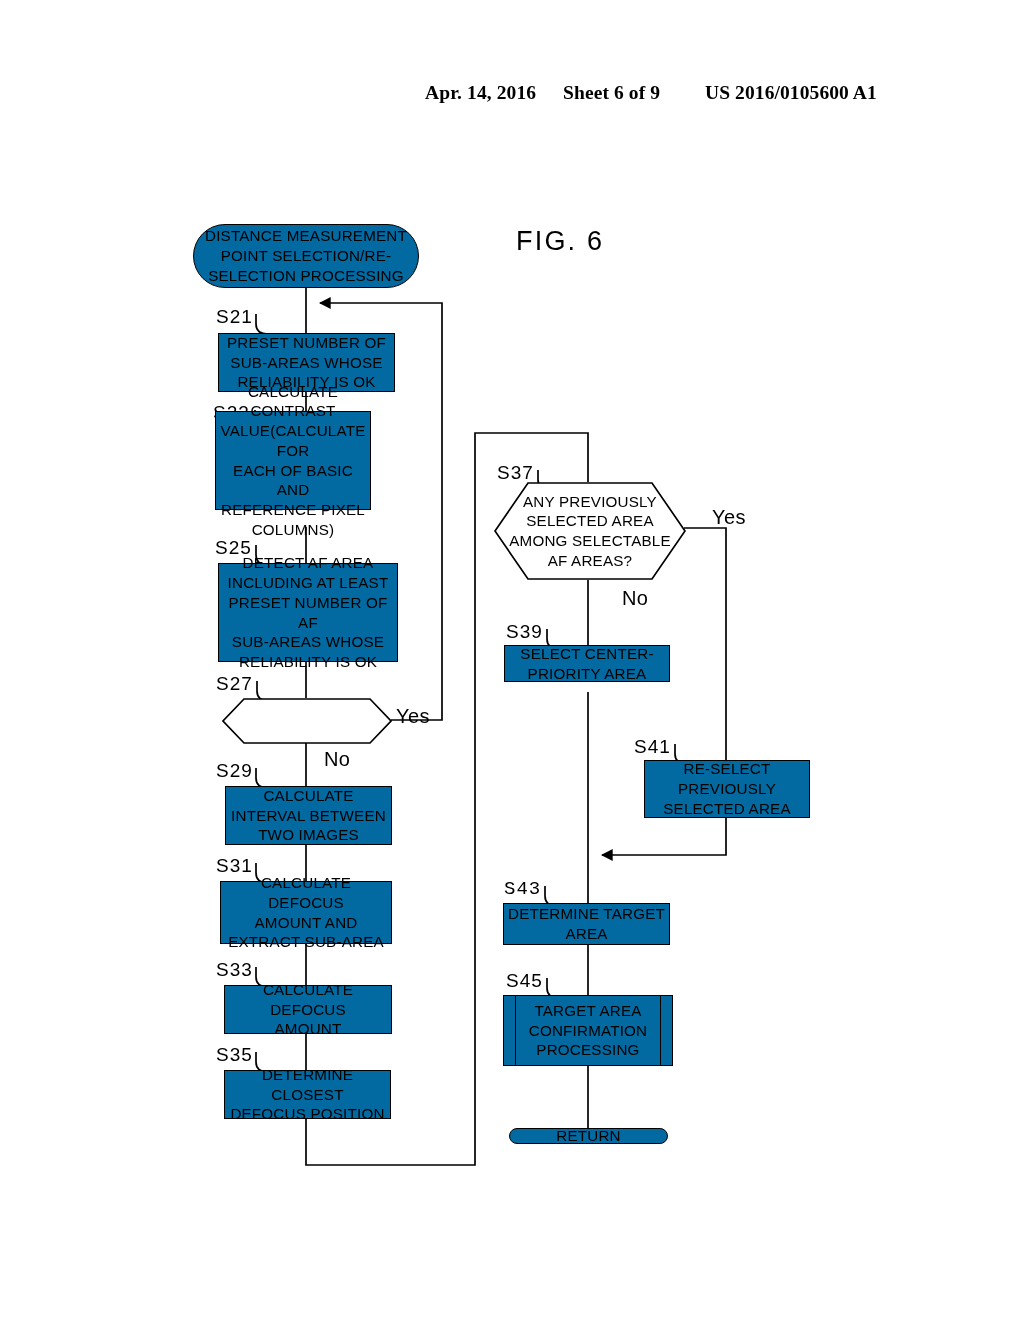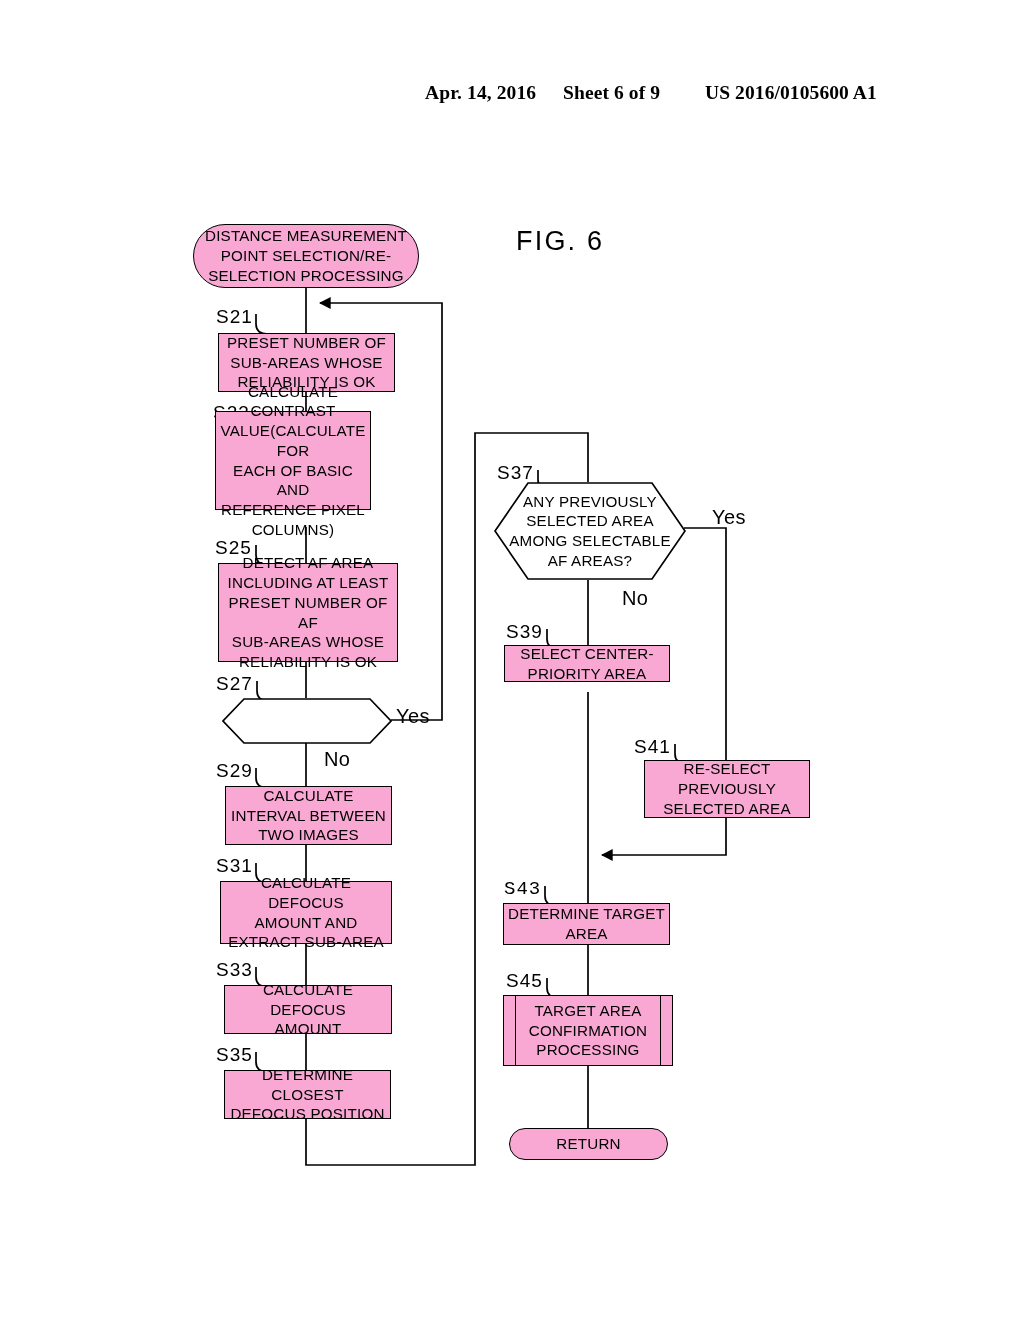--- a/index.html
+++ b/index.html
@@ -50,21 +50,21 @@
     position: absolute;
     left: 0; top: 0;
     width: 1024px; height: 1320px;
     pointer-events: none;
   }
 
   
   .node {
     position: absolute;
     box-sizing: border-box;
-    background: #f9a8d4;
+    background: #0369a1;
     display: flex;
     align-items: center;
     justify-content: center;
     text-align: center;
     font-family: "Liberation Sans", sans-serif;
     letter-spacing: 0.2px;
   }
   .node .txt {
     display: block;
     width: 100%;
@@ -321,15 +321,15 @@
 <div class="step-label" style="left:506px; top:970px;">S45</div>
 <svg class="step-tick" style="position:absolute;left:545px;top:976px;width:26px;height:26px;" viewBox="0 0 26 26">
   <path d="M 2 2 L 2 12 Q 2 22 14 22" stroke="#000" stroke-width="1.7" fill="none"></path>
 </svg>
 <div class="node predef" style="left:503px; top:995px; width:170px; height:71px;">
   <span class="txt">TARGET AREA
 CONFIRMATION
 PROCESSING</span>
 </div>
 
-<div class="node terminal" style="left:509px; top:1128px; width:159px; height:32px;">
+<div class="node terminal" style="left:509px; top:1128px; width:159px; height:16px;">
   <span class="txt">RETURN</span>
 </div>
 
 </body></html>

